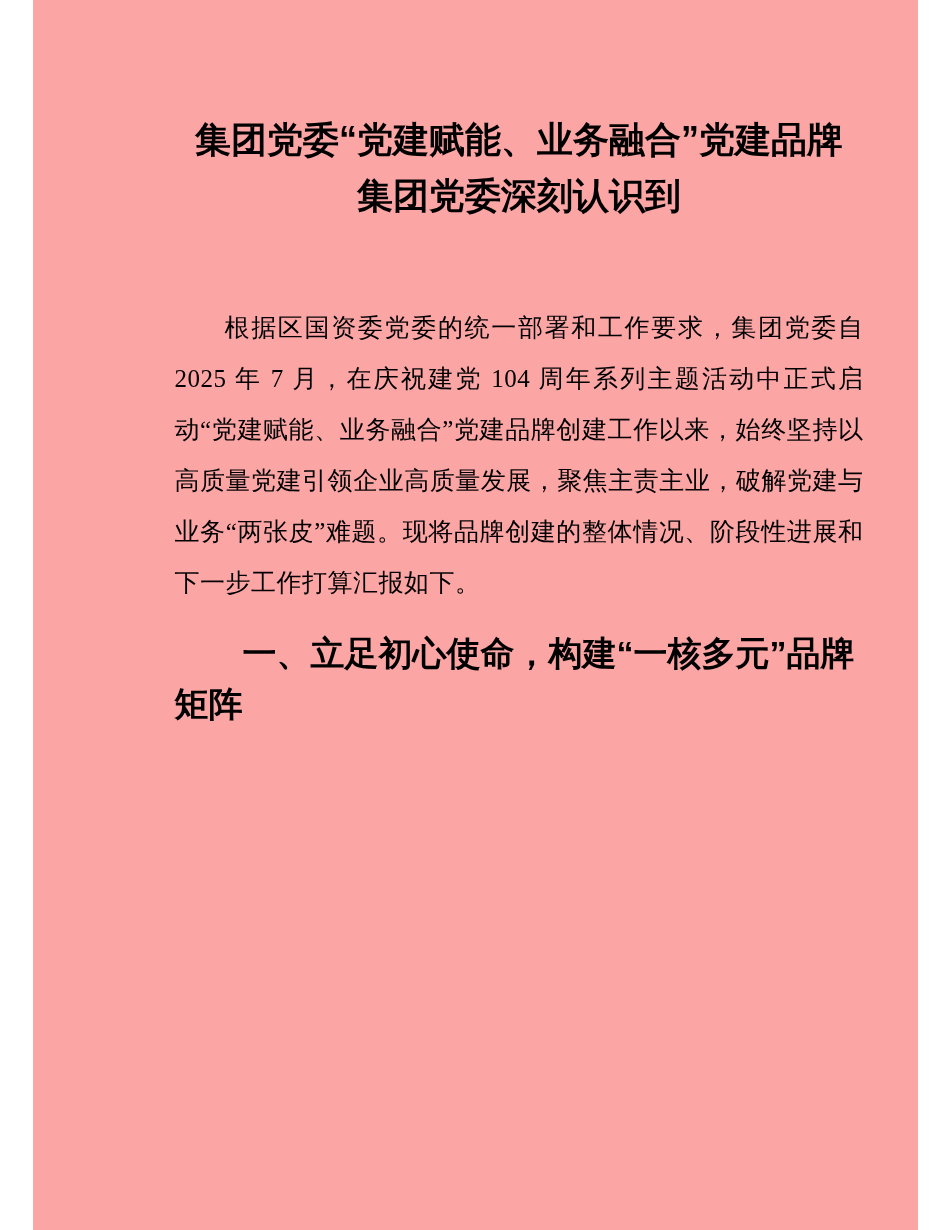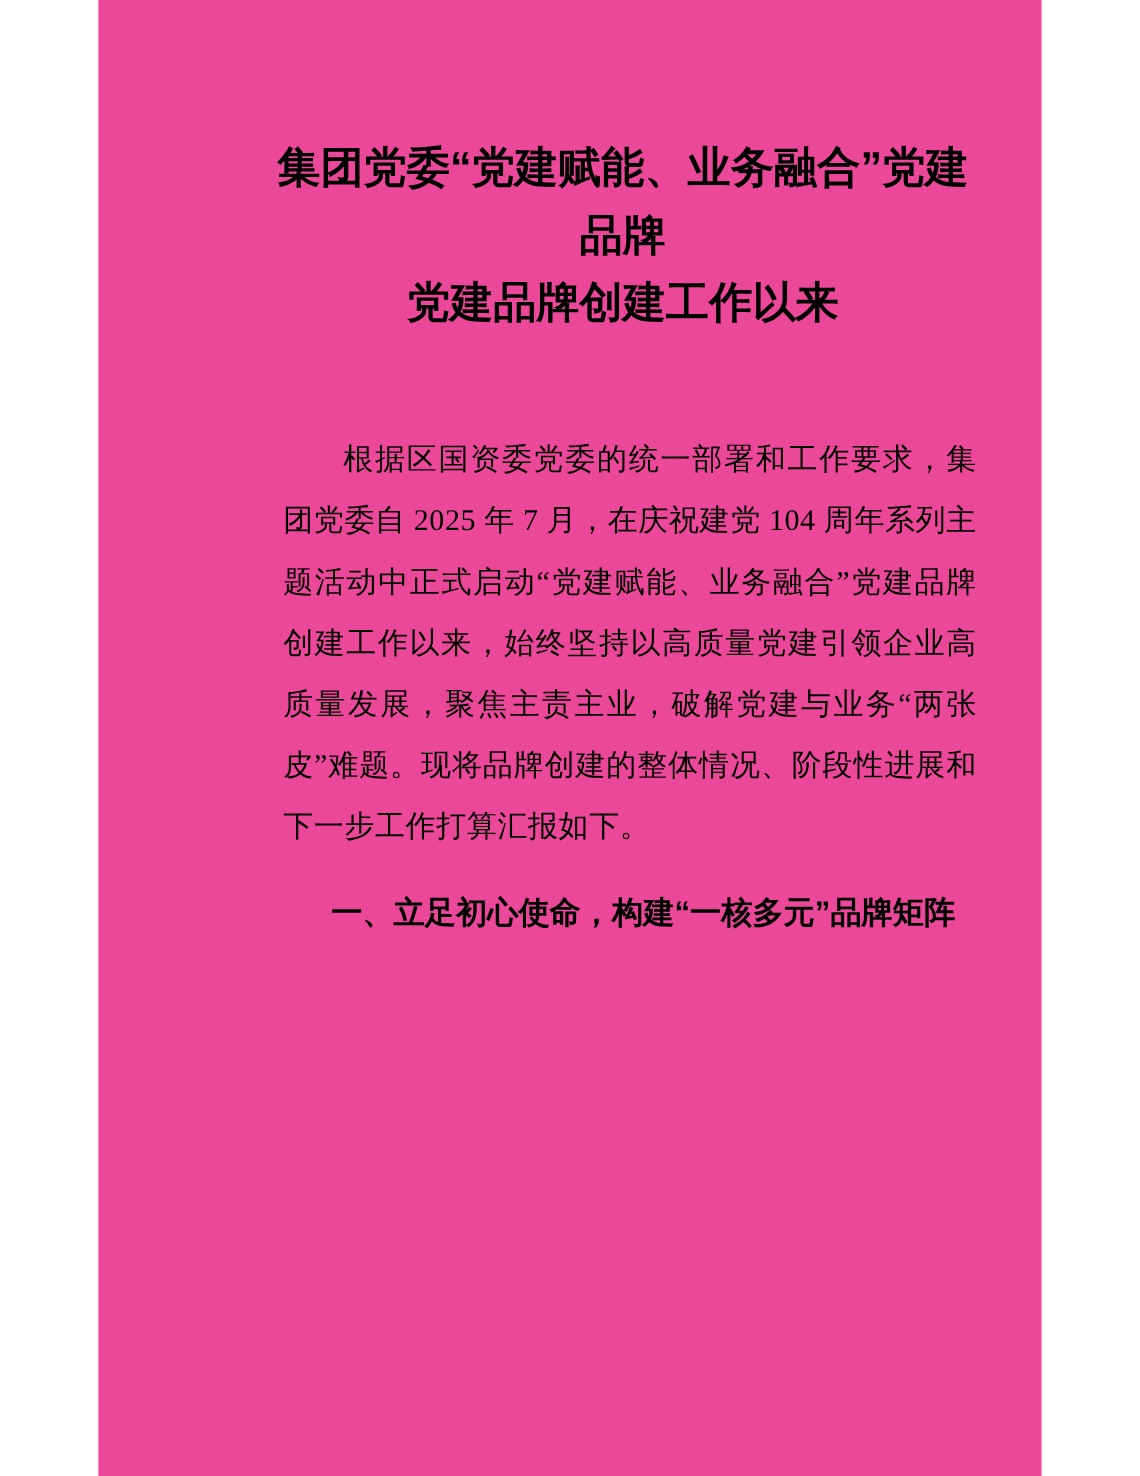--- a/index.html
+++ b/index.html
@@ -3,24 +3,24 @@
 <meta charset="utf-8">
 <style>
   * { box-sizing: border-box; }
   html, body {
     margin: 0;
     padding: 0;
     background: #ffffff;
   }
   .page {
     position: relative;
-    width: 786px;
+    width: 885px;
     height: 1230px;
     margin: 0 auto;
-    background: #ec4899;
+    background: #fca5a5;
     padding: 112px 54px 0 142px;
     overflow: hidden;
     color: #000000;
   }
   .doc-title {
     margin: 0;
     text-align: center;
     font-family: "Liberation Sans", "DejaVu Sans", sans-serif;
     font-weight: 700;
     font-size: 36px;
@@ -33,41 +33,41 @@
   .body-para {
     margin: 0;
     font-family: "Liberation Serif", "DejaVu Serif", serif;
     font-size: 25px;
     line-height: 51px;
     text-align: justify;
     text-indent: 2em;
     color: #000000;
     letter-spacing: 0.5px;
   }
-  .para-1 { margin-top: 78px; margin-left: 12px; }
+  .para-1 { margin-top: 78px; }
   .section-heading {
     margin: 20px 0 0 0;
     font-family: "Liberation Sans", "DejaVu Sans", sans-serif;
     font-weight: 700;
-    font-size: 26px;
+    font-size: 34px;
     line-height: 51px;
     text-indent: 2em;
     text-align: left;
     color: #000000;
   }
   .para-2 { margin-top: 22px; }
 </style>
 </head>
 <body>
 
 <div class="page">
 
   <h1 class="doc-title">
     <span class="title-line">集团党委“党建赋能、业务融合”党建品牌</span>
-    <span class="title-line">党建品牌创建工作以来</span>
+    <span class="title-line">集团党委深刻认识到</span>
   </h1>
 
   <p class="body-para para-1">根据区国资委党委的统一部署和工作要求，集团党委自 2025 年 7 月，在庆祝建党 104 周年系列主题活动中正式启动“党建赋能、业务融合”党建品牌创建工作以来，始终坚持以高质量党建引领企业高质量发展，聚焦主责主业，破解党建与业务“两张皮”难题。现将品牌创建的整体情况、阶段性进展和下一步工作打算汇报如下。</p>
 
   <h2 class="section-heading">一、立足初心使命，构建“一核多元”品牌矩阵</h2>
 
 
 </div>
 
 </body></html>

